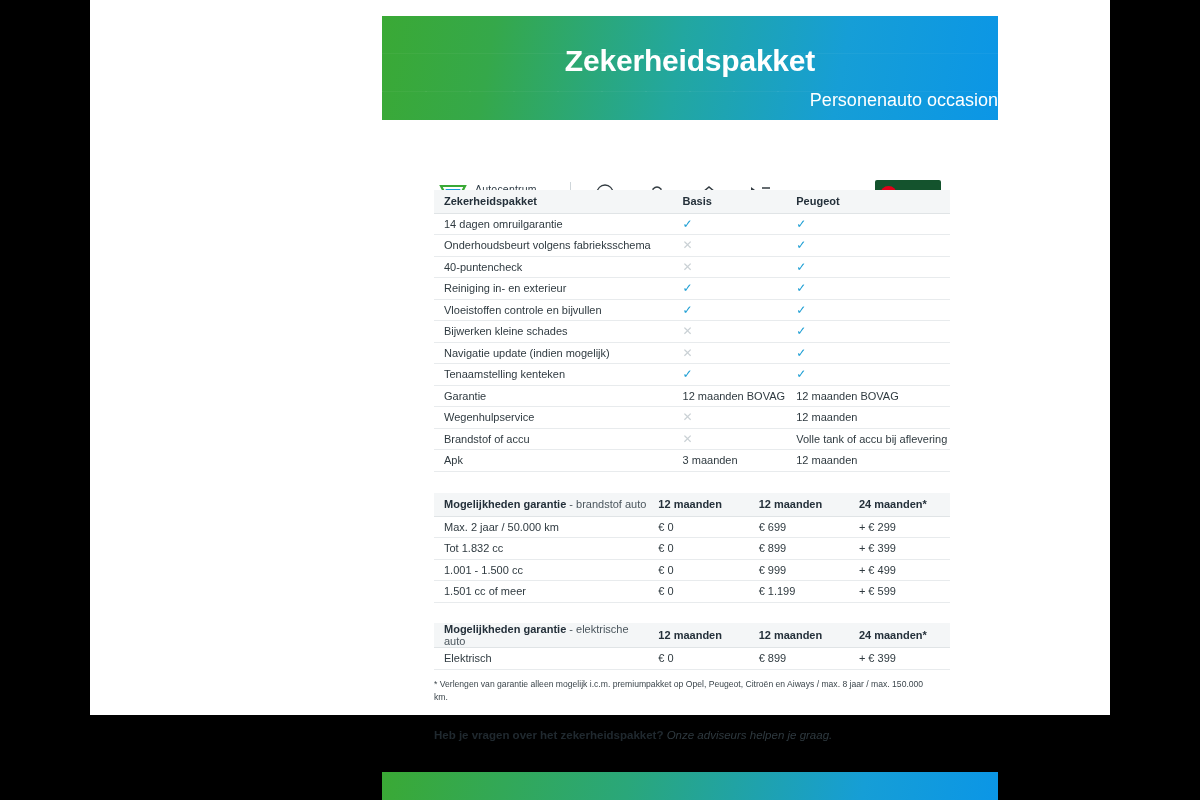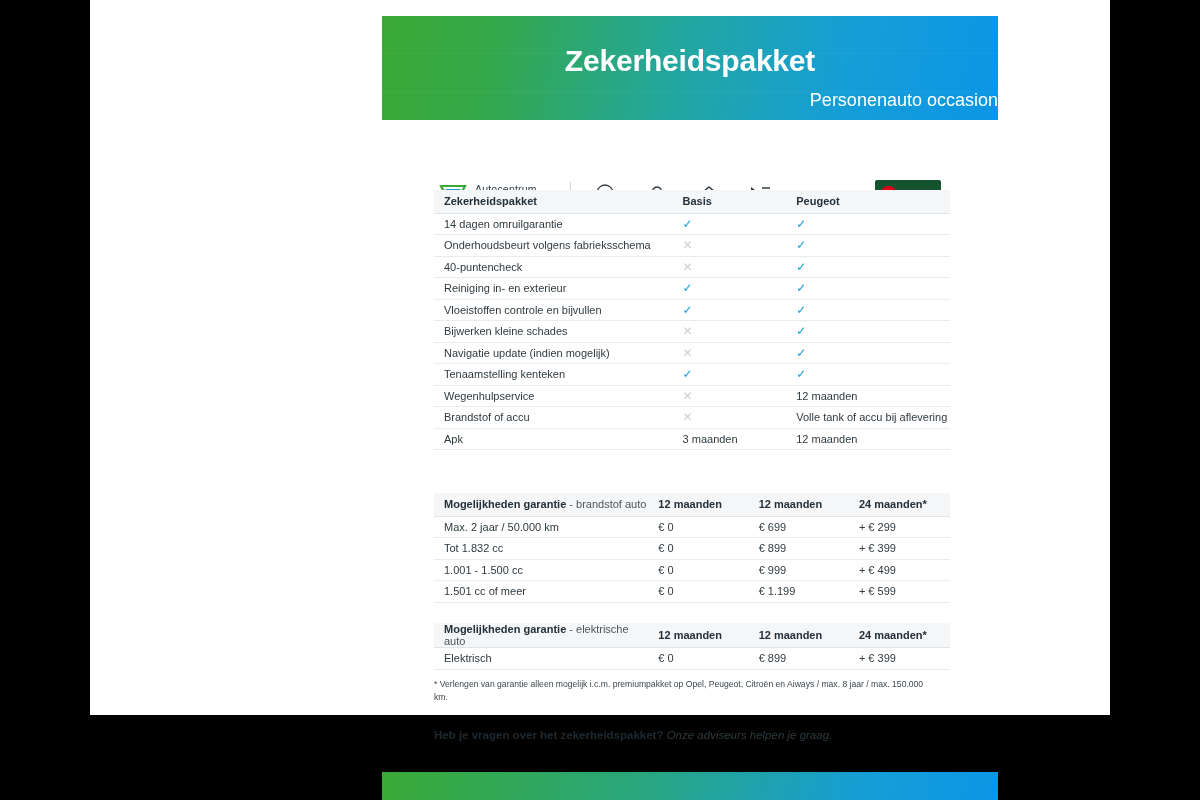--- a/index.html
+++ b/index.html
@@ -342,20 +342,25 @@
           <td>Navigatie update (indien mogelijk)</td>
           <td><span class="cross">✕</span></td>
           <td><span class="check">✓</span></td>
         </tr>
         <tr>
           <td>Tenaamstelling kenteken</td>
           <td><span class="check">✓</span></td>
           <td><span class="check">✓</span></td>
         </tr>
         <tr>
+          <td>Garantie</td>
+          <td>12 maanden BOVAG</td>
+          <td>12 maanden BOVAG</td>
+        </tr>
+        <tr>
           <td>Wegenhulpservice</td>
           <td><span class="cross">✕</span></td>
           <td>12 maanden</td>
         </tr>
         <tr>
           <td>Brandstof of accu</td>
           <td><span class="cross">✕</span></td>
           <td>Volle tank of accu bij aflevering</td>
         </tr>
         <tr>

